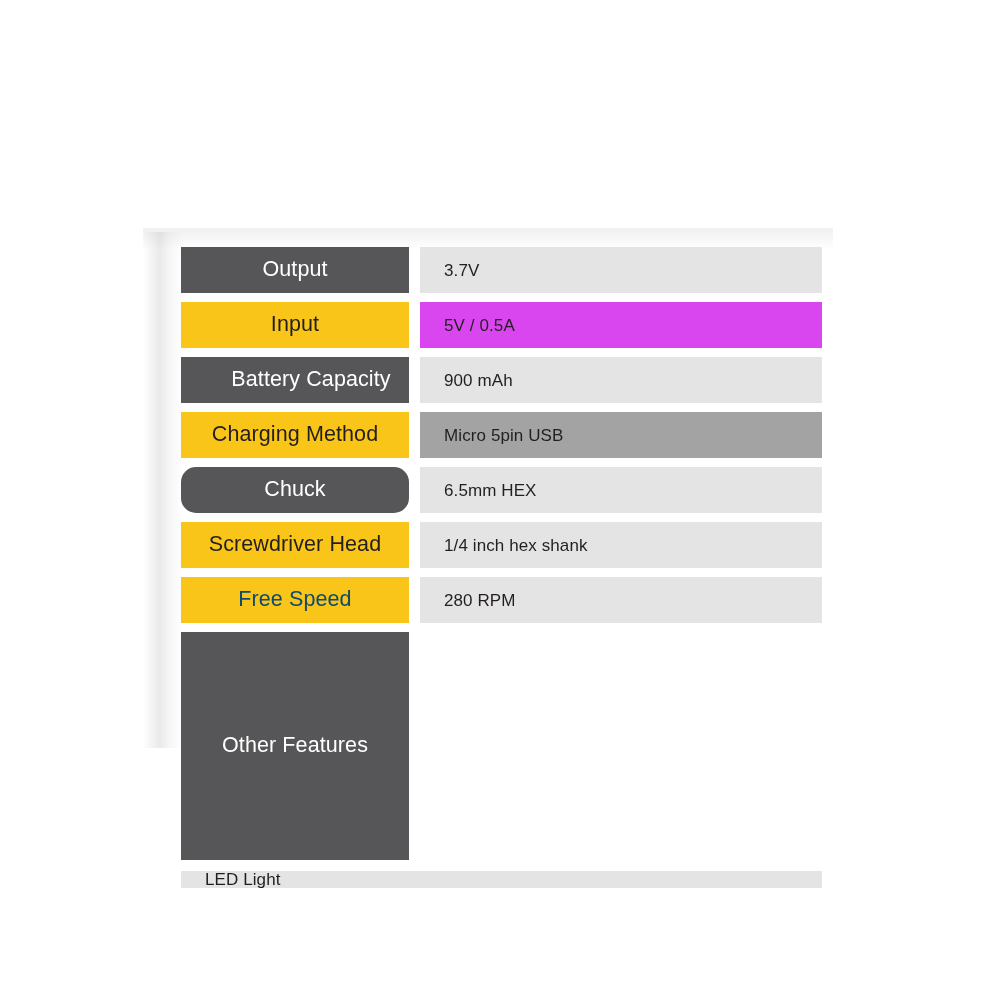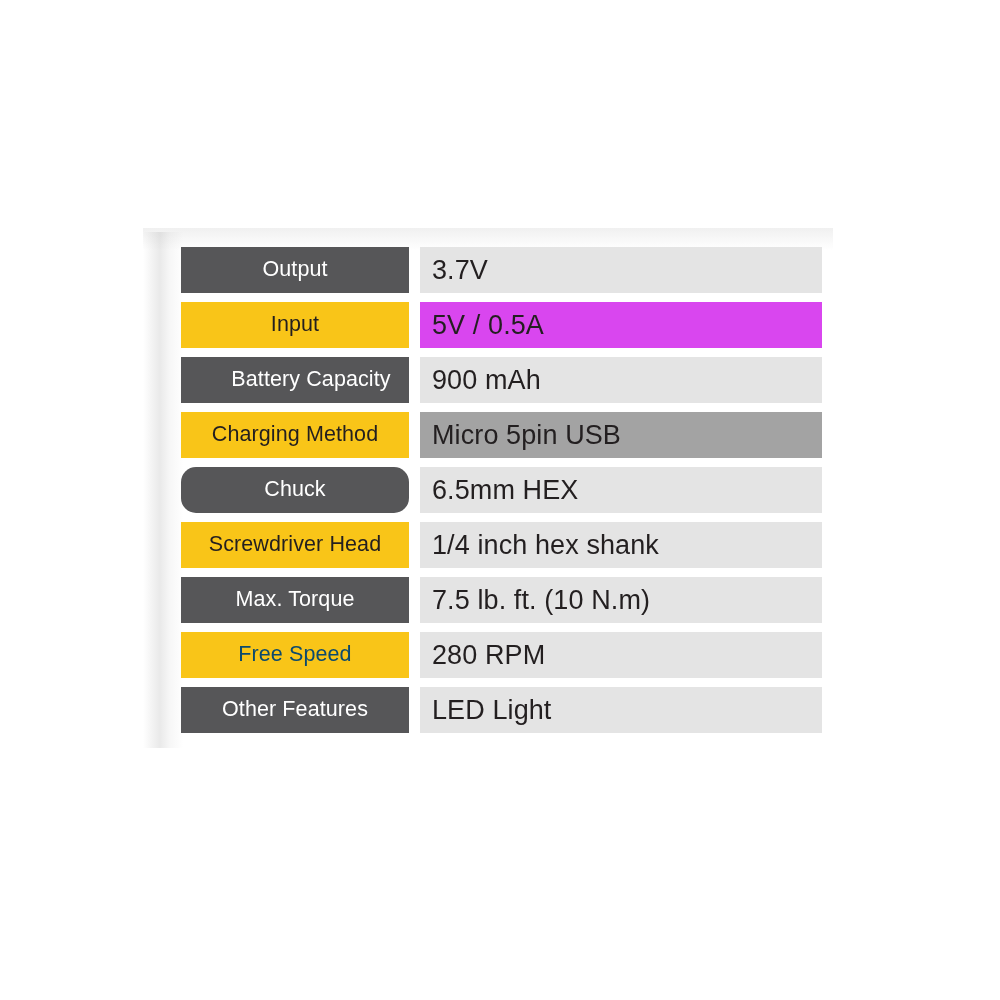--- a/index.html
+++ b/index.html
@@ -57,20 +57,21 @@
   }
 
   .spec-row {
     display: flex;
     align-items: stretch;
     height: 46px;
     margin-bottom: 9px;
   }
   .spec-row:last-child {
     margin-bottom: 0;
+    flex-direction: column;
   }
 
   .spec-label {
     width: 228px;
     flex: 0 0 228px;
     display: flex;
     align-items: center;
     justify-content: center;
     font-size: 21.5px;
     letter-spacing: 0.1px;
@@ -91,24 +92,24 @@
   .spec-gap {
     flex: 0 0 11px;
   }
 
   .spec-value {
     flex: 1 1 auto;
     background: #e4e4e4;
     color: #231f20;
     display: flex;
     align-items: center;
-    font-size: 27px;
+    font-size: 17px;
     line-height: 1;
     letter-spacing: 0.1px;
-    padding-left: 12px;
+    padding-left: 24px;
     box-sizing: border-box;
     white-space: nowrap;
   }
 </style>
 </head>
 <body style="background: rgb(255, 255, 255);">
 
 <div id="spec-stage">
 
   <div class="edge-shadow-top"></div>
@@ -145,25 +146,20 @@
       <div class="spec-gap"></div>
       <div class="spec-value" style="background: rgb(228, 228, 228); color: rgb(35, 31, 32);">6.5mm HEX</div>
     </div>
 
     <div class="spec-row">
       <div class="spec-label accent" style="background: rgb(249, 197, 24); color: rgb(35, 31, 32);">Screwdriver Head</div>
       <div class="spec-gap"></div>
       <div class="spec-value" style="background: rgb(228, 228, 228); color: rgb(35, 31, 32);">1/4 inch hex shank</div>
     </div>
 
-    <div class="spec-row">
-      <div class="spec-label dark" style="background: rgb(86, 86, 88); color: rgb(255, 255, 255);">Max. Torque</div>
-      <div class="spec-gap"></div>
-      <div class="spec-value" style="background: rgb(228, 228, 228); color: rgb(35, 31, 32);">7.5 lb. ft. (10 N.m)</div>
-    </div>
 
     <div class="spec-row">
       <div class="spec-label accent" style="background: rgb(249, 197, 24); color: #0c4a6e;">Free Speed</div>
       <div class="spec-gap"></div>
       <div class="spec-value" style="background: rgb(228, 228, 228); color: rgb(35, 31, 32);">280 RPM</div>
     </div>
 
     <div class="spec-row">
       <div class="spec-label dark" style="background: rgb(86, 86, 88); color: rgb(255, 255, 255);">Other Features</div>
       <div class="spec-gap"></div>

